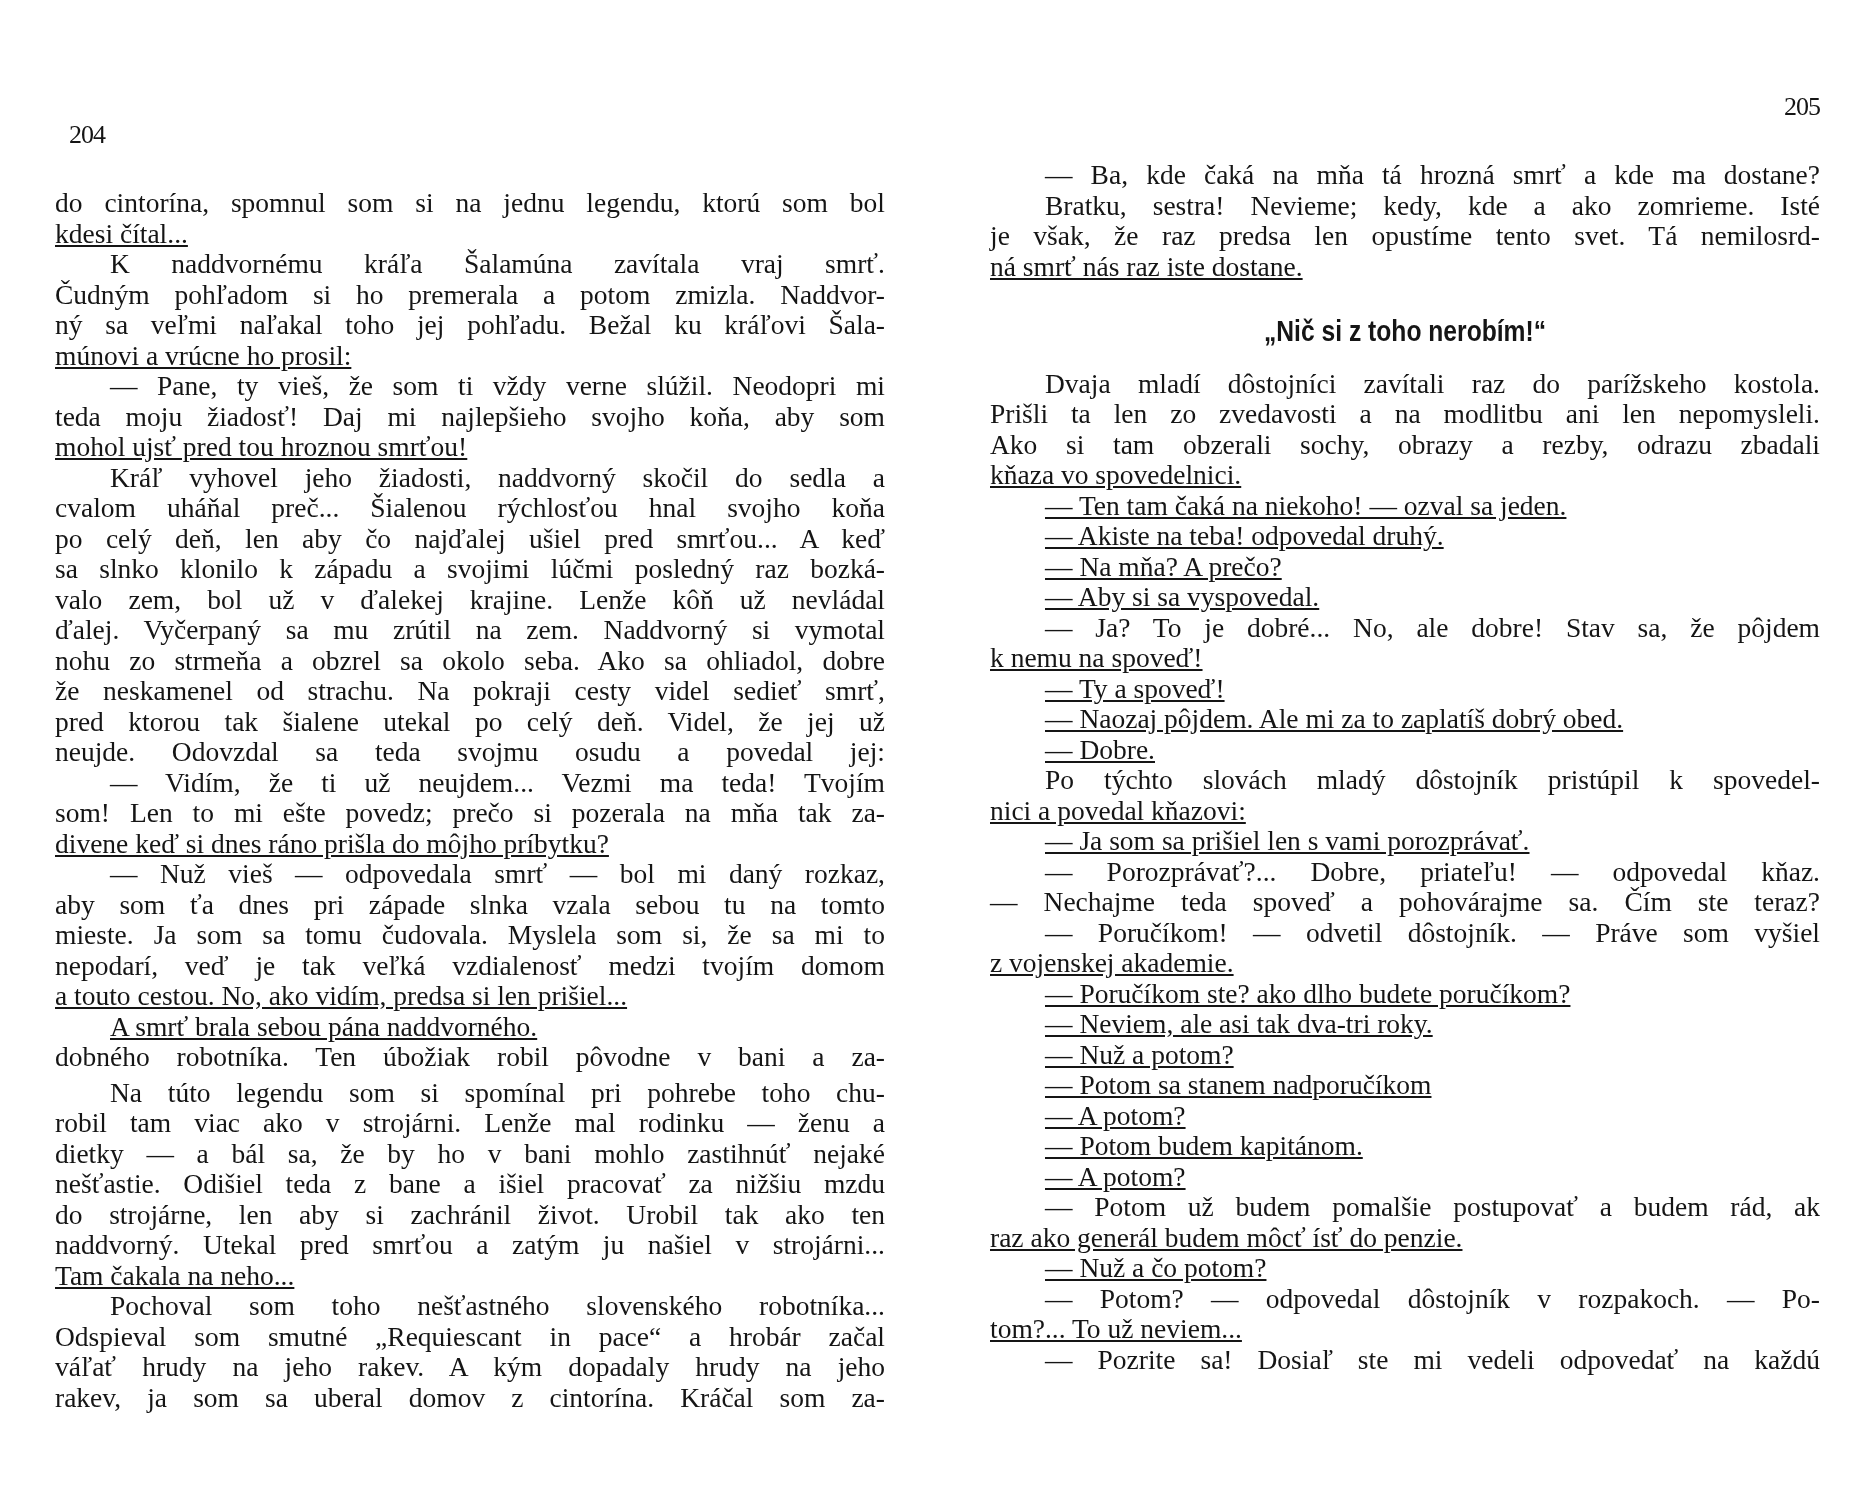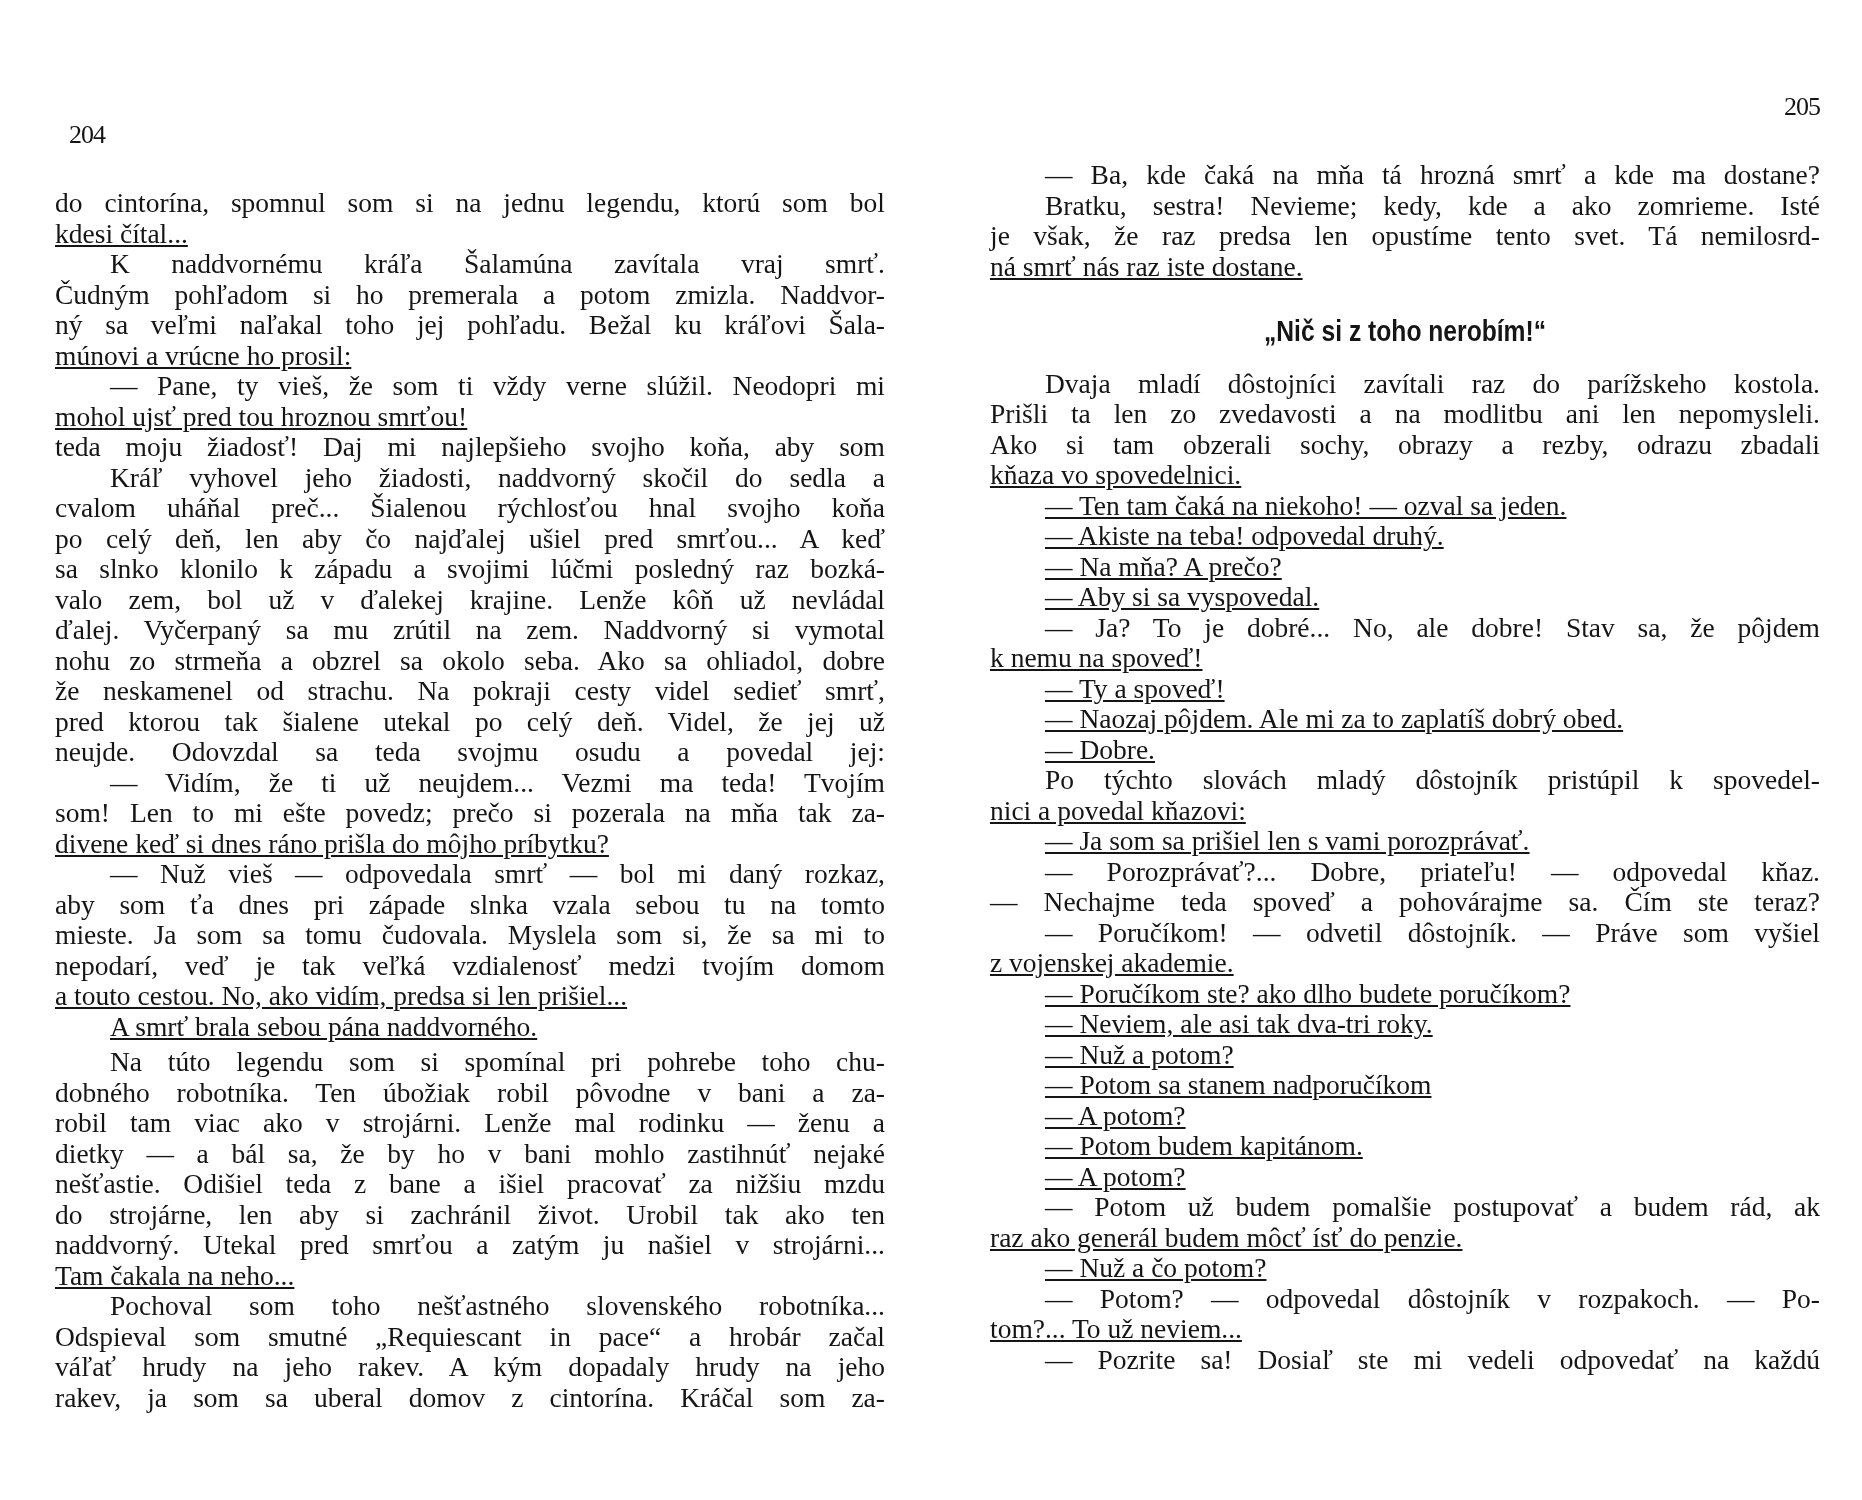--- a/index.html
+++ b/index.html
@@ -28,43 +28,43 @@
 <div class="page page-left">
   <div class="page-num">204</div>
   <div class="text" id="left-text">
       <span class="line ">do cintorína, spomnul som si na jednu legendu, ktorú som bol</span>
       <span class="line last">kdesi čítal...</span>
       <span class="line indent">K naddvornému kráľa Šalamúna zavítala vraj smrť.</span>
       <span class="line ">Čudným pohľadom si ho premerala a potom zmizla. Naddvor-</span>
       <span class="line ">ný sa veľmi naľakal toho jej pohľadu. Bežal ku kráľovi Šala-</span>
       <span class="line last">múnovi a vrúcne ho prosil:</span>
       <span class="line indent">— Pane, ty vieš, že som ti vždy verne slúžil. Neodopri mi</span>
+      <span class="line ">teda moju žiadosť! Daj mi najlepšieho svojho koňa, aby som</span>
       <span class="line last">mohol ujsť pred tou hroznou smrťou!</span>
-      <span class="line ">teda moju žiadosť! Daj mi najlepšieho svojho koňa, aby som</span>
       <span class="line indent">Kráľ vyhovel jeho žiadosti, naddvorný skočil do sedla a</span>
       <span class="line ">cvalom uháňal preč... Šialenou rýchlosťou hnal svojho koňa</span>
       <span class="line ">po celý deň, len aby čo najďalej ušiel pred smrťou... A keď</span>
       <span class="line ">sa slnko klonilo k západu a svojimi lúčmi posledný raz bozká-</span>
       <span class="line ">valo zem, bol už v ďalekej krajine. Lenže kôň už nevládal</span>
       <span class="line ">ďalej. Vyčerpaný sa mu zrútil na zem. Naddvorný si vymotal</span>
       <span class="line ">nohu zo strmeňa a obzrel sa okolo seba. Ako sa ohliadol, dobre</span>
       <span class="line ">že neskamenel od strachu. Na pokraji cesty videl sedieť smrť,</span>
       <span class="line ">pred ktorou tak šialene utekal po celý deň. Videl, že jej už</span>
       <span class="line ">neujde. Odovzdal sa teda svojmu osudu a povedal jej:</span>
       <span class="line indent">— Vidím, že ti už neujdem... Vezmi ma teda! Tvojím</span>
       <span class="line ">som! Len to mi ešte povedz; prečo si pozerala na mňa tak za-</span>
       <span class="line last">divene keď si dnes ráno prišla do môjho príbytku?</span>
       <span class="line indent">— Nuž vieš — odpovedala smrť — bol mi daný rozkaz,</span>
       <span class="line ">aby som ťa dnes pri západe slnka vzala sebou tu na tomto</span>
       <span class="line ">mieste. Ja som sa tomu čudovala. Myslela som si, že sa mi to</span>
       <span class="line ">nepodarí, veď je tak veľká vzdialenosť medzi tvojím domom</span>
       <span class="line last">a touto cestou. No, ako vidím, predsa si len prišiel...</span>
       <span class="line indent last">A smrť brala sebou pána naddvorného.</span>
+      <span class="line ">dobného robotníka. Ten úbožiak robil pôvodne v bani a za-</span>
       <span class="line indent gap">Na túto legendu som si spomínal pri pohrebe toho chu-</span>
-      <span class="line ">dobného robotníka. Ten úbožiak robil pôvodne v bani a za-</span>
       <span class="line ">robil tam viac ako v strojárni. Lenže mal rodinku — ženu a</span>
       <span class="line ">dietky — a bál sa, že by ho v bani mohlo zastihnúť nejaké</span>
       <span class="line ">nešťastie. Odišiel teda z bane a išiel pracovať za nižšiu mzdu</span>
       <span class="line ">do strojárne, len aby si zachránil život. Urobil tak ako ten</span>
       <span class="line ">naddvorný. Utekal pred smrťou a zatým ju našiel v strojárni...</span>
       <span class="line last">Tam čakala na neho...</span>
       <span class="line indent">Pochoval som toho nešťastného slovenského robotníka...</span>
       <span class="line ">Odspieval som smutné „Requiescant in pace“ a hrobár začal</span>
       <span class="line ">váľať hrudy na jeho rakev. A kým dopadaly hrudy na jeho</span>
       <span class="line ">rakev, ja som sa uberal domov z cintorína. Kráčal som za-</span>

